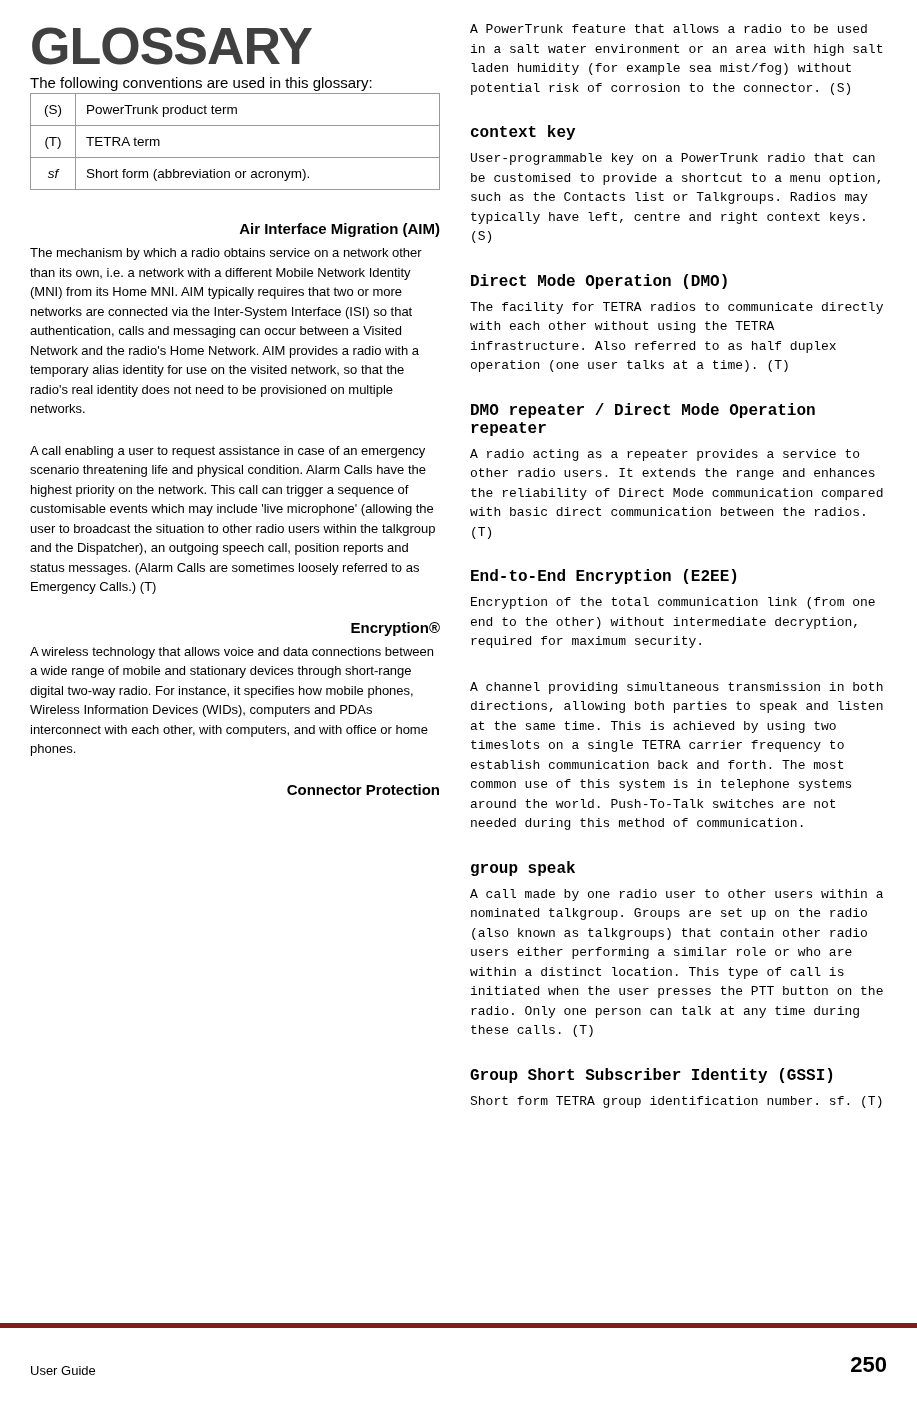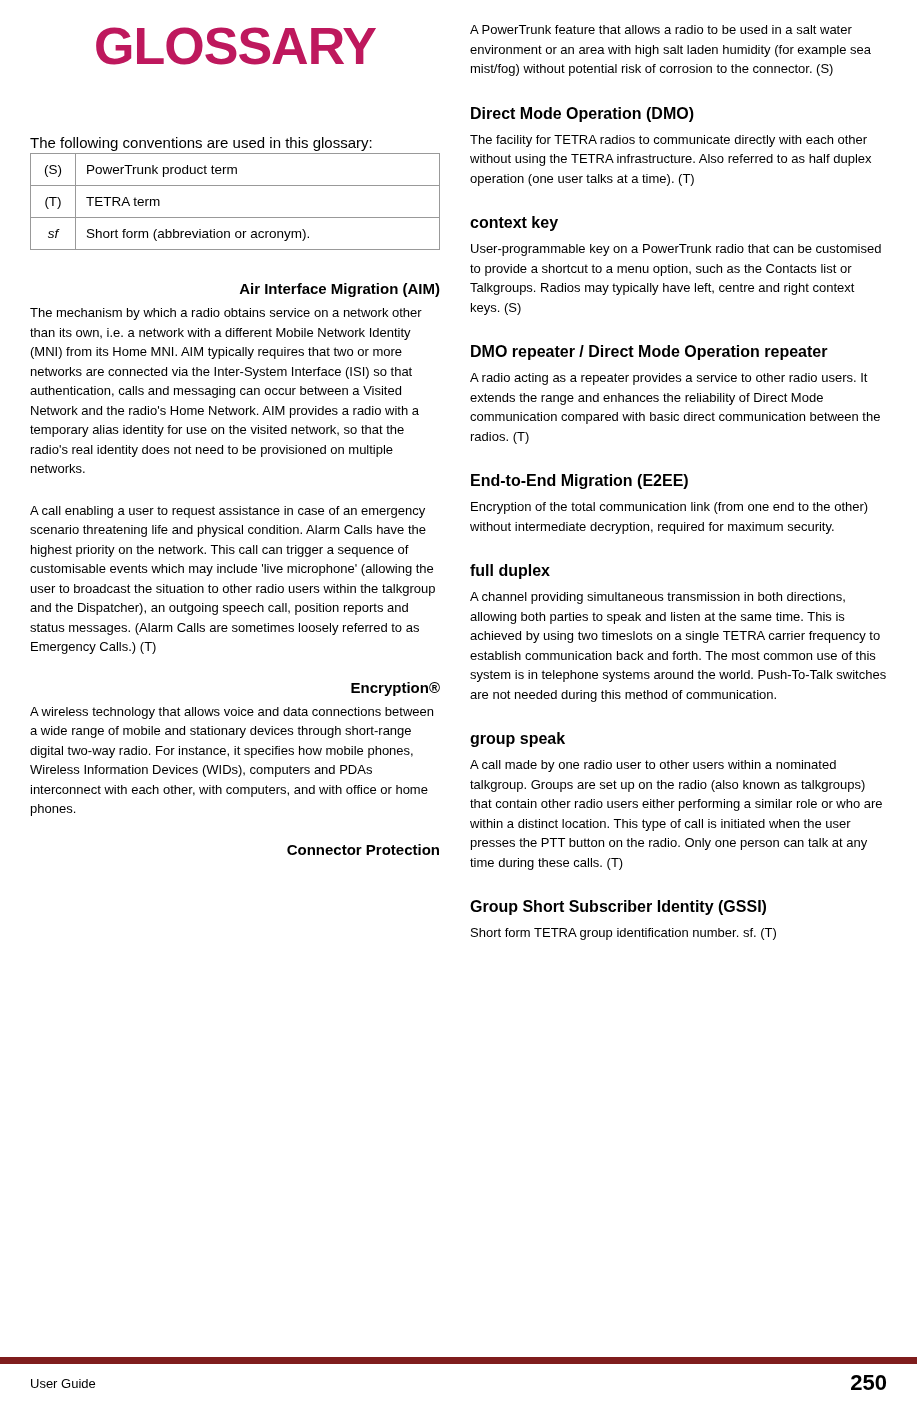--- a/index.html
+++ b/index.html
@@ -24,29 +24,28 @@
       padding: 20px 30px 40px 30px;
     }
     .left-col {
       width: 430px;
       padding-right: 20px;
       flex-shrink: 0;
     }
     .right-col {
       flex: 1;
       padding-left: 10px;
+      font-family: Liberation Mono, monospace;
     }
     .page-title {
       font-size: 52px;
       font-weight: 900;
-      color: #be185d;
+      color: #404040;
       line-height: 1;
-      margin-bottom: 60px;
       letter-spacing: -1px;
-      text-align: center;
     }
     .intro-text {
       font-size: 15px;
       margin-bottom: 0;
       line-height: 1.4;
     }
     .conventions-table {
       width: 100%;
       border-collapse: collapse;
       margin-bottom: 30px;
@@ -91,23 +90,23 @@
       font-weight: 700;
       margin-bottom: 7px;
     }
     .right-section-body {
       font-size: 13px;
       line-height: 1.5;
     }
     .footer {
       display: flex;
       justify-content: space-between;
-      align-items: center;
-      padding: 6px 30px;
-      border-top: 7px solid #7f1d1d;
+      align-items: flex-end;
+      padding: 24px 30px;
+      border-top: 5px solid #7f1d1d;
       font-size: 13px;
     }
     .footer-left {
       font-size: 13px;
     }
     .footer-right {
       font-size: 22px;
       font-weight: 700;
     }
   </style>
@@ -158,41 +157,40 @@
       </div>
     </div>
 
     <div class="right-col">
 
       <div class="right-section-block">
         <p class="right-section-body">A PowerTrunk feature that allows a radio to be used in a salt water environment or an area with high salt laden humidity (for example sea mist/fog) without potential risk of corrosion to the connector. (S)</p>
       </div>
 
       <div class="right-section-block">
+        <h2 class="right-section-heading">context key</h2>
+        <p class="right-section-body">User-programmable key on a PowerTrunk radio that can be customised to provide a shortcut to a menu option, such as the Contacts list or Talkgroups. Radios may typically have left, centre and right context keys. (S)</p>
+      </div>
+
+      <div class="right-section-block">
         <h2 class="right-section-heading">Direct Mode Operation (DMO)</h2>
         <p class="right-section-body">The facility for TETRA radios to communicate directly with each other without using the TETRA infrastructure. Also referred to as half duplex operation (one user talks at a time). (T)</p>
       </div>
 
       <div class="right-section-block">
-        <h2 class="right-section-heading">context key</h2>
-        <p class="right-section-body">User-programmable key on a PowerTrunk radio that can be customised to provide a shortcut to a menu option, such as the Contacts list or Talkgroups. Radios may typically have left, centre and right context keys. (S)</p>
-      </div>
-
-      <div class="right-section-block">
         <h2 class="right-section-heading">DMO repeater / Direct Mode Operation repeater</h2>
         <p class="right-section-body">A radio acting as a repeater provides a service to other radio users. It extends the range and enhances the reliability of Direct Mode communication compared with basic direct communication between the radios. (T)</p>
       </div>
 
       <div class="right-section-block">
-        <h2 class="right-section-heading">End-to-End Migration (E2EE)</h2>
+        <h2 class="right-section-heading">End-to-End Encryption (E2EE)</h2>
         <p class="right-section-body">Encryption of the total communication link (from one end to the other) without intermediate decryption, required for maximum security.</p>
       </div>
 
       <div class="right-section-block">
-        <h2 class="right-section-heading">full duplex</h2>
         <p class="right-section-body">A channel providing simultaneous transmission in both directions, allowing both parties to speak and listen at the same time. This is achieved by using two timeslots on a single TETRA carrier frequency to establish communication back and forth. The most common use of this system is in telephone systems around the world. Push-To-Talk switches are not needed during this method of communication.</p>
       </div>
 
       <div class="right-section-block">
         <h2 class="right-section-heading">group speak</h2>
         <p class="right-section-body">A call made by one radio user to other users within a nominated talkgroup. Groups are set up on the radio (also known as talkgroups) that contain other radio users either performing a similar role or who are within a distinct location. This type of call is initiated when the user presses the PTT button on the radio. Only one person can talk at any time during these calls. (T)</p>
       </div>
 
       <div class="right-section-block">
         <h2 class="right-section-heading">Group Short Subscriber Identity (GSSI)</h2>

